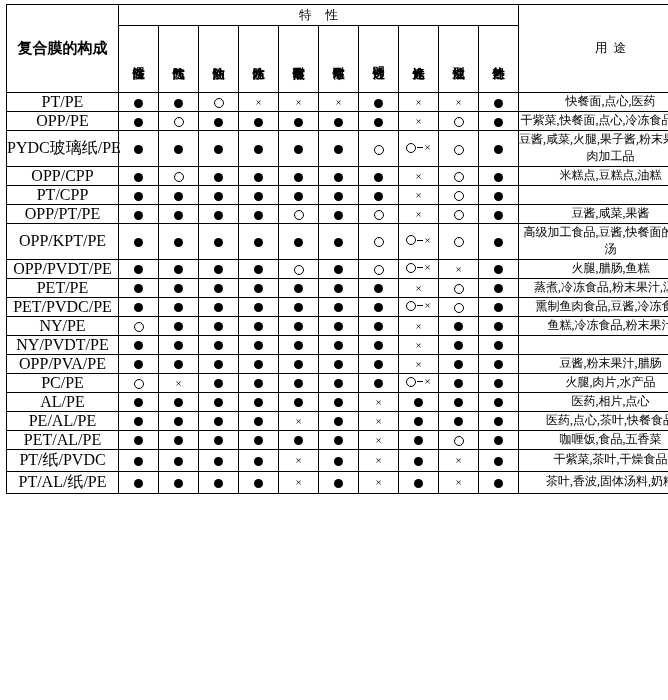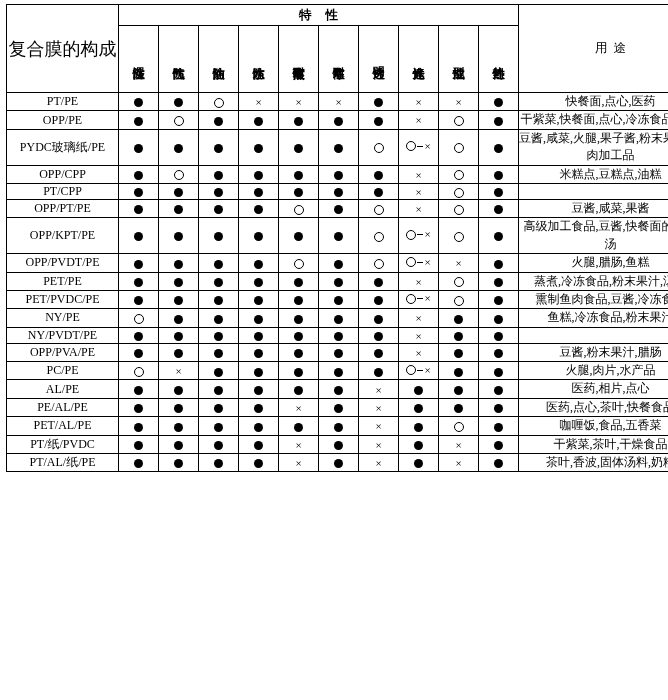--- a/index.html
+++ b/index.html
@@ -29,25 +29,25 @@
     padding: 0;
     text-align: center;
     vertical-align: middle;
   }
   
   .hdr-group {
     height: 20px;
     font-size: 12.5px;
     letter-spacing: 14px;
     text-indent: 14px;
+    font-weight: normal;
+  }
+  .hdr-left {
+    font-size: 15px;
     font-weight: bold;
-  }
-  .hdr-left {
-    font-size: 18px;
-    font-weight: normal;
     padding: 0 4px;
     text-align: center;
   }
   .hdr-use {
     font-size: 12.5px;
     font-weight: normal;
     letter-spacing: 6px;
     text-indent: 6px;
   }
   .vert {
@@ -62,21 +62,21 @@
     display: inline-block;
   }
   .prop-col {
     height: 66px;
     padding: 2px 0;
   }
   
   td.name {
     text-align: left;
     padding: 3px 4px 3px 6px;
-    font-size: 12px;
+    font-size: 16px;
     white-space: nowrap;
   }
   td.use {
     text-align: left;
     padding: 3px 5px;
     font-size: 12px;
     line-height: 1.45;
   }
   td.mark {
     font-size: 12px;

